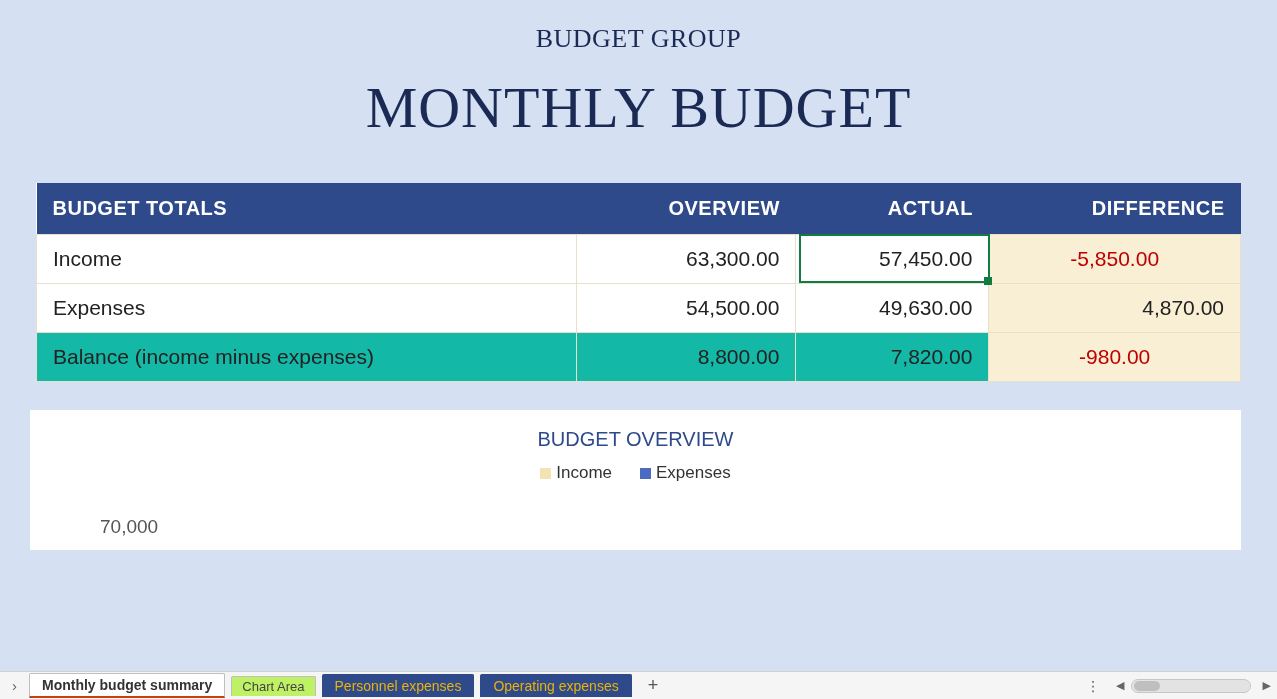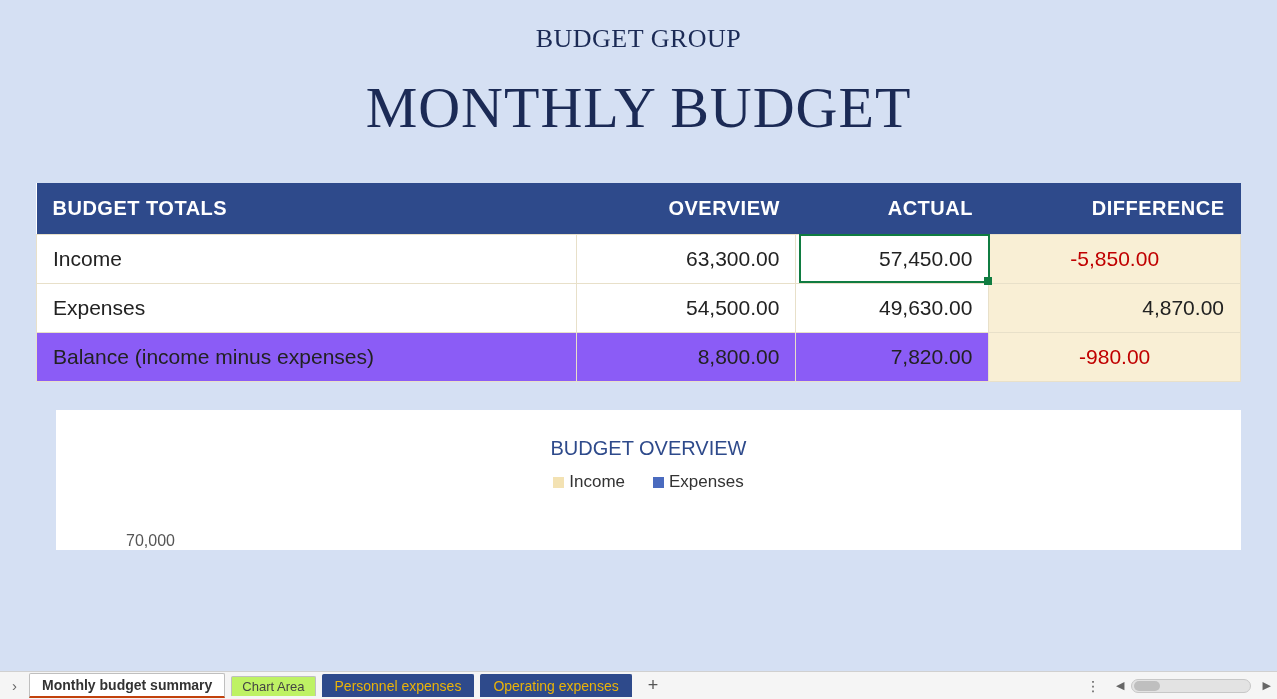--- a/index.html
+++ b/index.html
@@ -55,44 +55,44 @@
     }
     table.budget thead th:first-child { text-align: left; }
     table.budget tbody td {
       padding: 12px 16px;
       text-align: right;
       border: 1px solid #e8e0c9;
       color: #222;
       background: #fff;
     }
     table.budget tbody td:first-child { text-align: left; }
-    table.budget tbody tr.hl td { background: #8b5cf6; }
+    table.budget tbody tr.hl td { background: #14b8a6; }
     table.budget tbody tr td.diff-neg { color: #c00000; background:#f9efd5;text-align:center;}
     table.budget tbody tr td.diff-pos { color: #222; background:#f9efd5;}
     table.budget tbody tr:nth-child(1) td:nth-child(3) {
       background: #fff;
     }
     .cell-selected {
       position: absolute;
       border: 2px solid #107c41;
       pointer-events: none;
     }
     .fill-handle {
       position: absolute;
       width: 8px;
       height: 8px;
       background: #107c41;
       right: -4px;
       bottom: -4px;
     }
     .chart-box {
-      margin: 28px 36px 0 56px;
+      margin: 28px 36px 0 30px;
       background: #ffffff;
       height: 140px;
-      padding: 27px 20px 0 20px;
+      padding: 18px 20px 0 20px;
       position: relative;
     }
     .chart-title {
       text-align: center;
       color: #2e4a8b;
       font-size: 20px;
       font-weight: 500;
     }
     .legend {
       display: flex;
@@ -105,22 +105,22 @@
     .legend span.sw {
       display: inline-block;
       width: 11px;
       height: 11px;
       margin-right: 5px;
       vertical-align: middle;
     }
     .ytick {
       position: absolute;
       left: 70px;
-      bottom: 0;
-      font-size: 16px;
+      bottom: 12px;
+      font-size: 19px;
       color: #555;
     }
     
     .tabstrip {
       position: absolute;
       left: 0; right: 0; bottom: 0;
       height: 28px;
       background: #f5f5f5;
       border-top: 1px solid #d0d0d0;
       display: flex;

